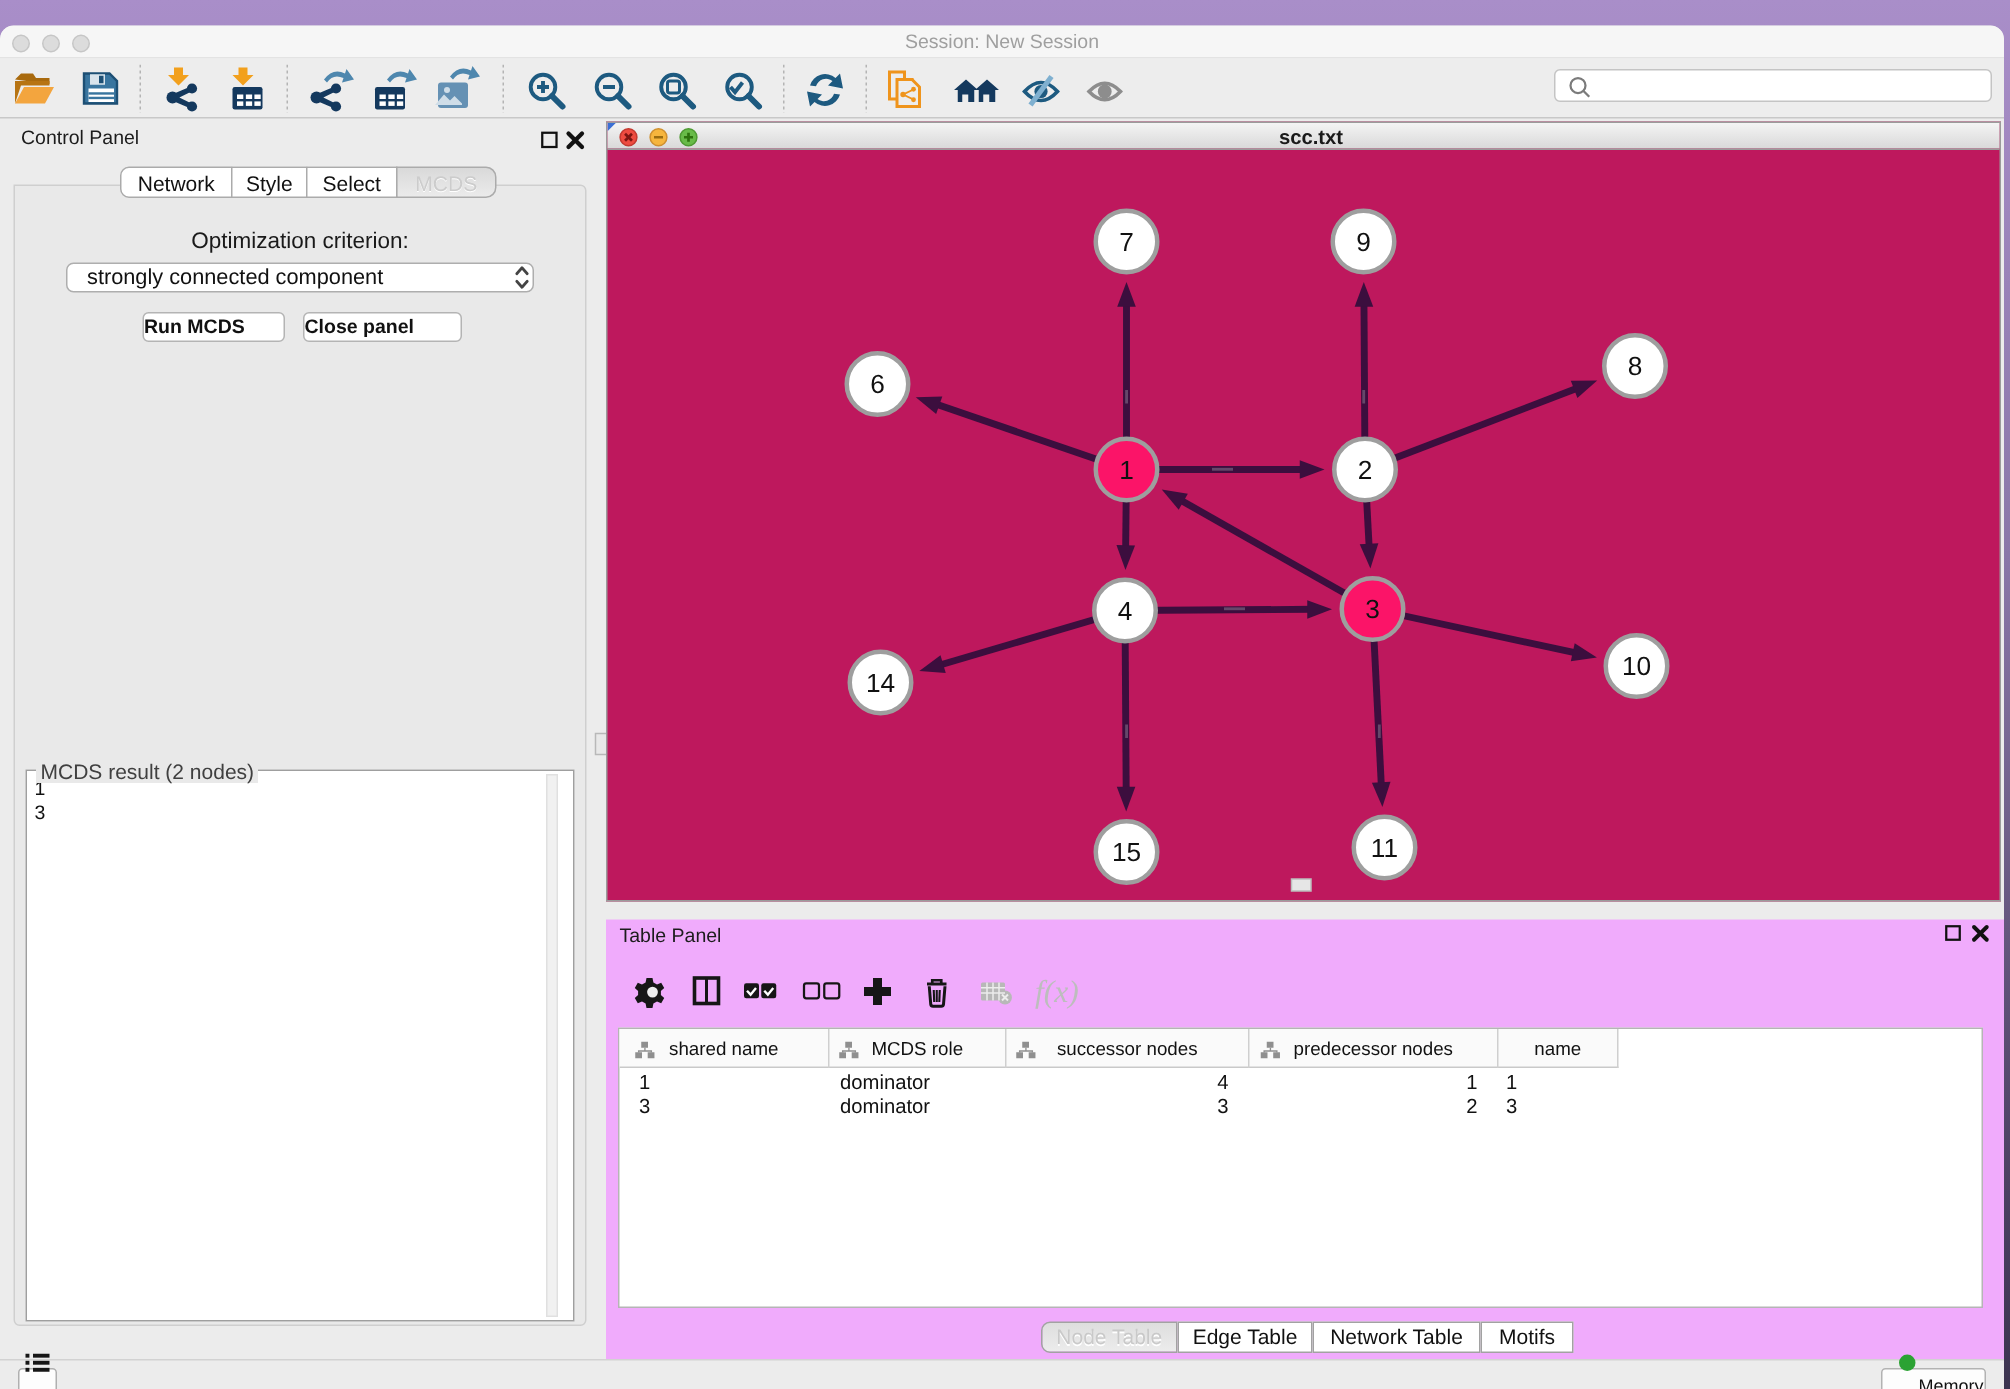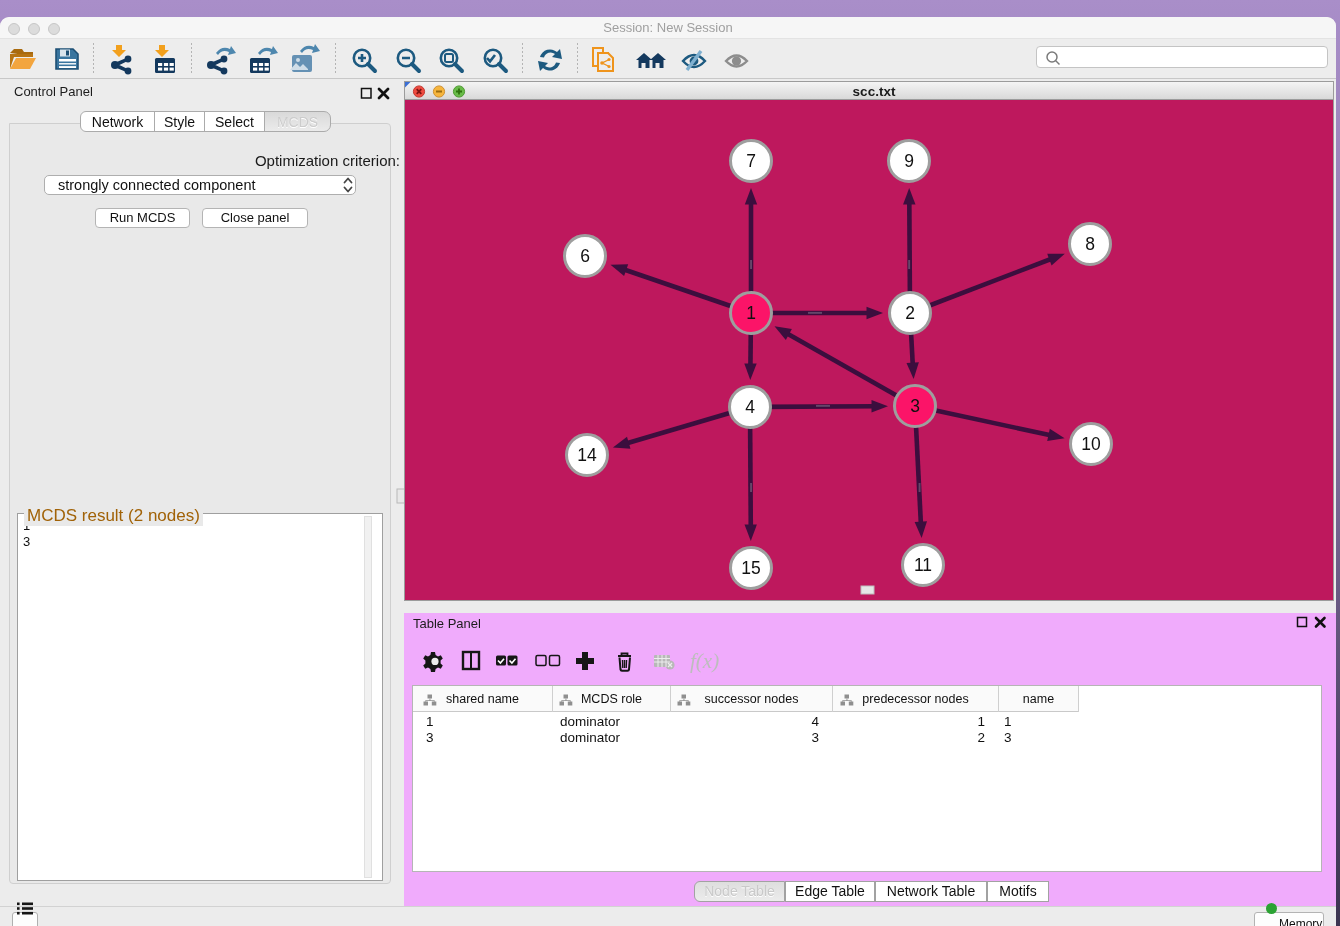--- a/index.html
+++ b/index.html
@@ -27,24 +27,24 @@
   border:1px solid #ababab; font-size:14px; color:#111; text-align:center;
   line-height:20px; }
 .tabsel { background:linear-gradient(#d9d9d9,#ebebeb); color:#ccc; text-shadow:0 1px 0 #fff; }
 #cp-panel { position:absolute; left:9px; top:106px; width:382px; height:761px;
   background:#e9e9e9; border:1px solid #cfcfcf; border-radius:0 4px 4px 4px; }
 #dropdown { position:absolute; left:44px; top:158px; width:312px; height:20px;
   background:#fff; border:1px solid #aeaeae; border-radius:5px;
   font-size:14.5px; color:#111; line-height:19px; padding-left:13px; }
 .btn { position:absolute; top:191px; height:20px; background:#fff;
   border:1px solid #b4b4b4; border-radius:4px; font-size:13px; color:#111;
-  text-align:center; line-height:18px; }
+  text-align:left; line-height:18px;font-weight:bold; }
 #fieldset { position:absolute; left:17px; top:496px; width:366px; height:368px;
   background:#fff; border:1px solid #9f9f9f; }
-#legend { position:absolute; left:24px; top:489px; font-size:17px; color:#a16207;
+#legend { position:absolute; left:24px; top:489px; font-size:14px; color:#404040;
   background:#e9e9e9; padding:0 3px; }
 
 #netwin { position:absolute; left:404px; top:64px; width:930px; height:520px;
   border:1px solid #9b9b9b; background:#be185d; }
 #nettitle { position:absolute; left:0; top:0; width:100%; height:18px;
   background:linear-gradient(#f4f4f4,#d9d9d9); border-bottom:1px solid #9b9b9b;
   text-align:center; font-size:13.5px; font-weight:700; color:#1a1a1a; line-height:19px; }
 
 #tablepanel { position:absolute; left:404px; top:596px; width:932px; height:293px; background:#f0abfc; }
 #tbl { position:absolute; left:8px; top:72px; width:910px; height:187px;
@@ -218,21 +218,21 @@
     <path d="M4.5 11.5 L8 15.5 L11.5 11.5"></path>
       </g>
   </svg>
   <svg width="14" height="20" style="position:absolute;left:396px;top:471px;">
     <rect x="1" y="1" width="9" height="14" fill="#e8e8e8" stroke="#b8b8b8"></rect>
   </svg>
   <div class="tab" style="left:80px; width:75px; border-radius:6px 0 0 6px;">Network</div>
   <div class="tab" style="left:154px; width:51px;">Style</div>
   <div class="tab" style="left:204px; width:61px;">Select</div>
   <div class="tab tabsel" style="left:264px; width:67px; border-radius:0 7px 7px 0;">MCDS</div>
-  <div style="position:absolute; left:0; top:135px; width:400px; text-align:right; font-size:15px; color:#1a1a1a;">Optimization criterion:</div>
+  <div style="position:absolute; left:0; top:135px; width:400px; text-align:center; font-size:15px; color:#1a1a1a;">Optimization criterion:</div>
   <div id="dropdown">strongly connected component</div>
   <div class="btn" style="left:95px; width:95px;">Run MCDS</div>
   <div class="btn" style="left:202px; width:106px;">Close panel</div>
   <div id="fieldset">
     <div style="position:absolute; left:5px; top:4px; font-size:13px; color:#111; line-height:16px;">1<br>3</div>
     <div style="position:absolute; right:10px; top:2px; bottom:2px; width:8px; background:#f1f1f1; border:1px solid #e0e0e0;"></div>
   </div>
   <div id="legend">MCDS result (2 nodes)</div>
 
   <div id="netwin">

